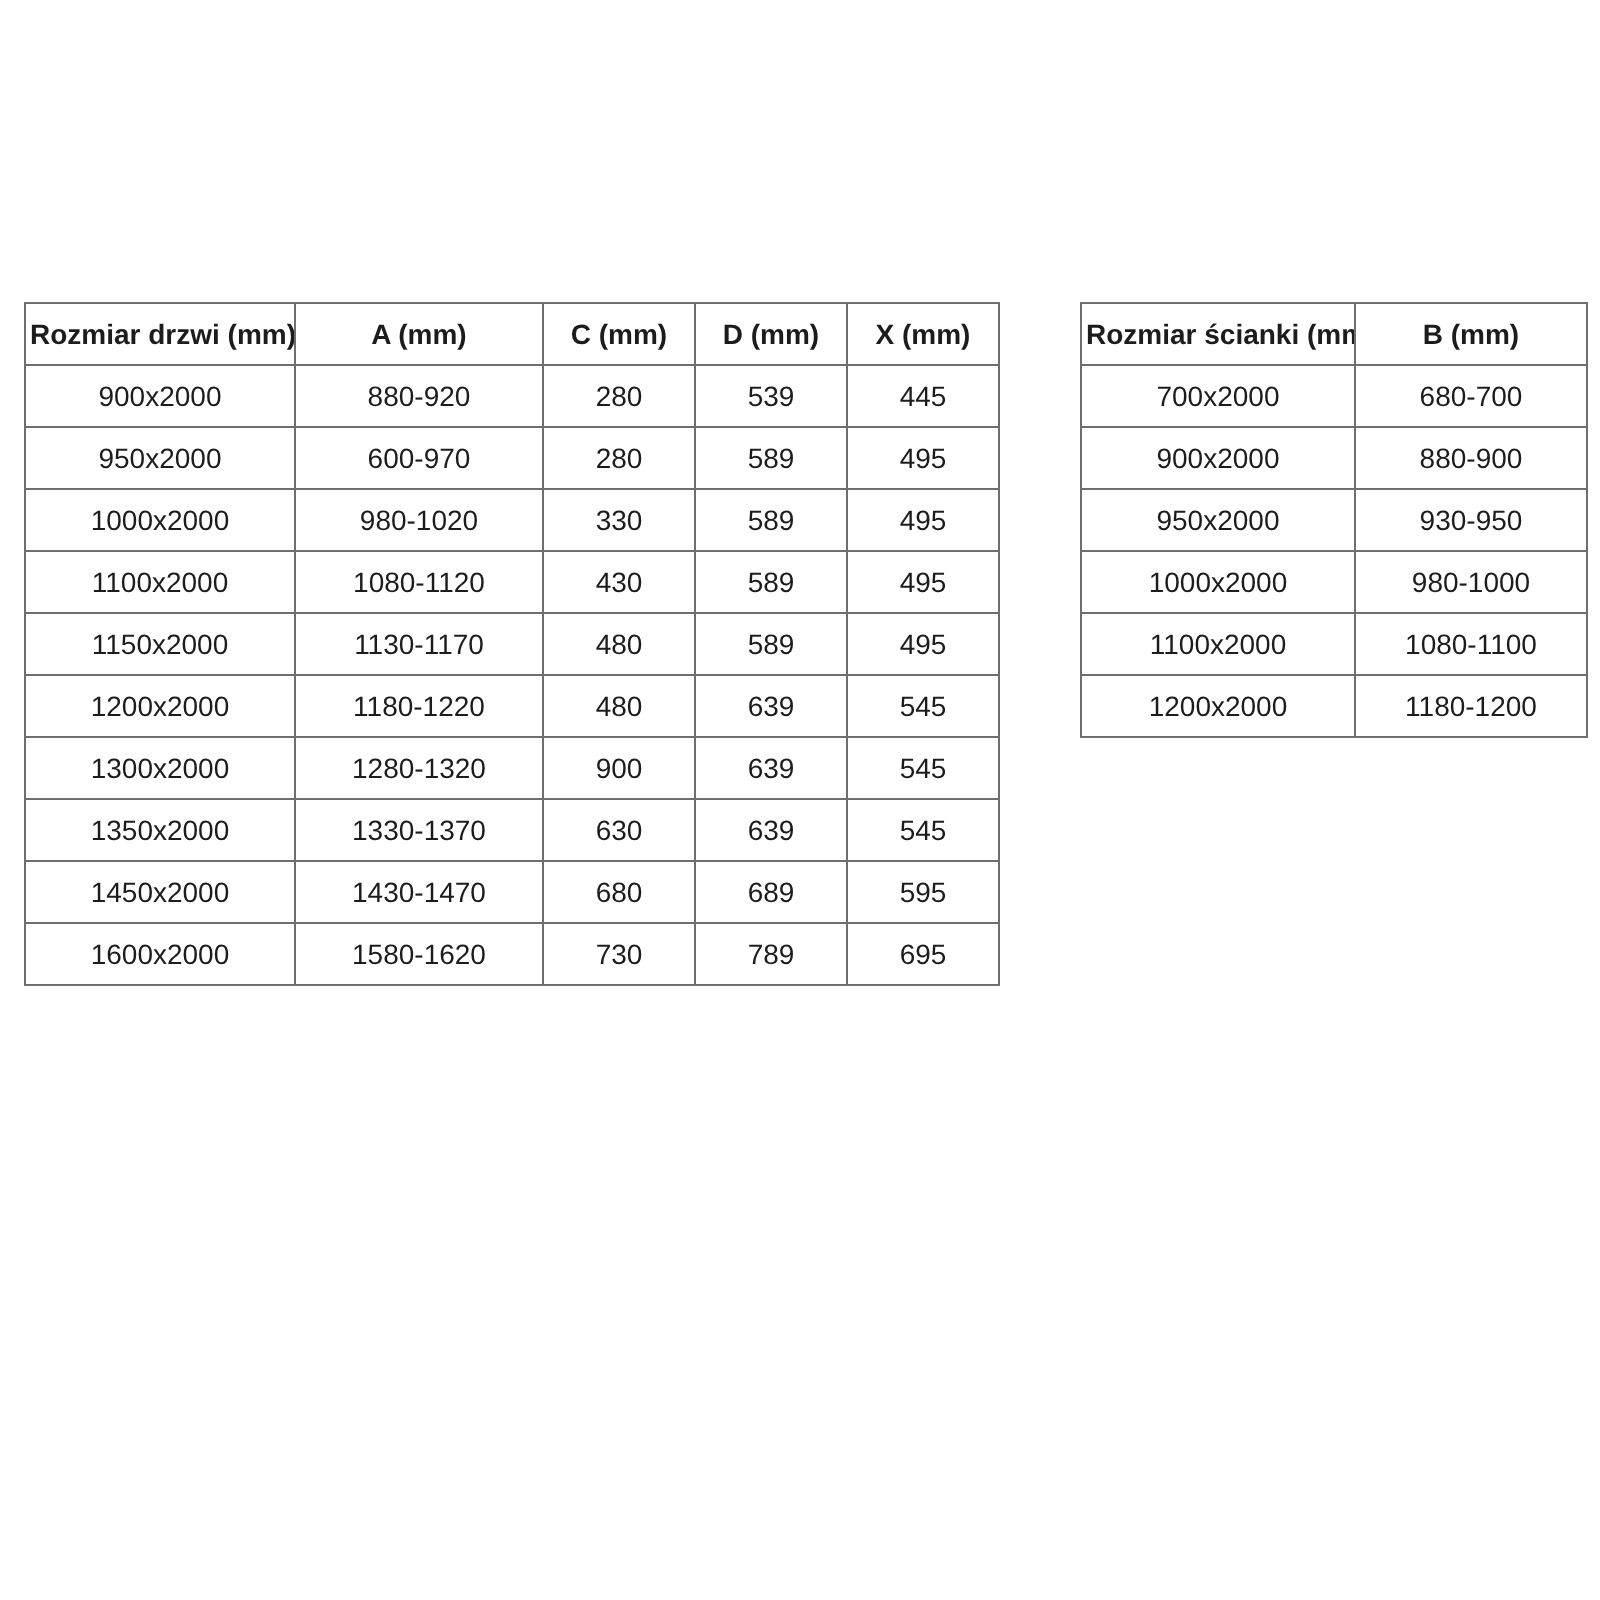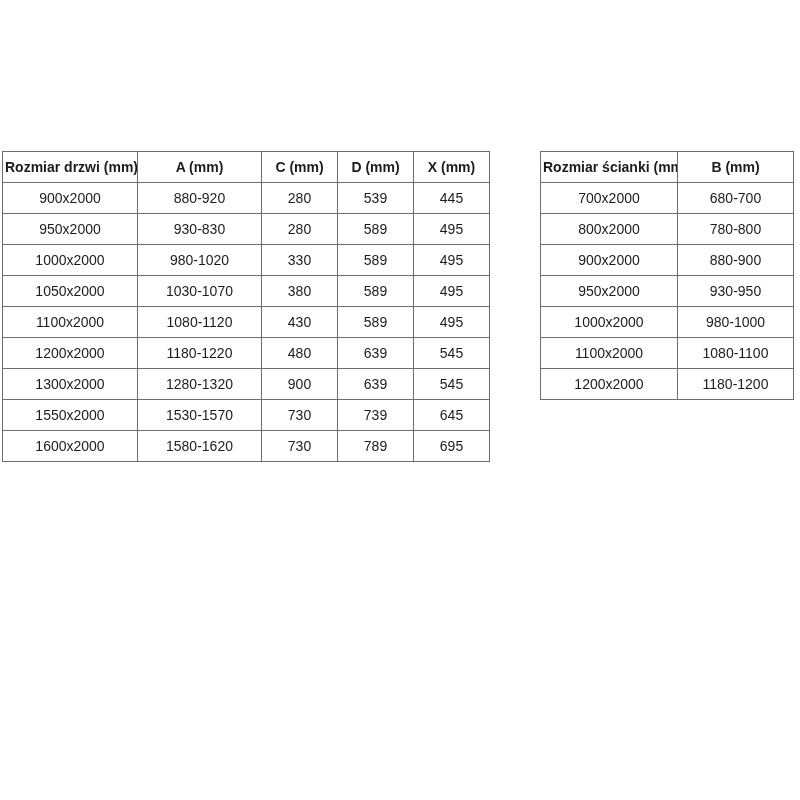--- a/index.html
+++ b/index.html
@@ -28,21 +28,21 @@
     height: 30px;
     font-size: 14px;
     color: #1c1c1c;
     overflow: hidden;
     white-space: nowrap;
   }
   table.spec-table th {
     font-weight: bold;
   }
   #doors-table {
-    left: 2px;
+    left: 12px;
     top: 151px;
     width: 487px;
     border-radius: 26px;
   }
   #doors-table col.c0 { width: 135px; }
   #doors-table col.c1 { width: 124px; }
   #doors-table col.c2 { width: 76px; }
   #doors-table col.c3 { width: 76px; }
   #doors-table col.c4 { width: 76px; }
   #walls-table {
@@ -76,66 +76,73 @@
     <tbody>
       <tr>
         <td>900x2000</td>
         <td>880-920</td>
         <td>280</td>
         <td>539</td>
         <td>445</td>
       </tr>
       <tr>
         <td>950x2000</td>
-        <td>930-830</td>
+        <td>600-970</td>
         <td>280</td>
         <td>589</td>
         <td>495</td>
       </tr>
       <tr>
         <td>1000x2000</td>
         <td>980-1020</td>
         <td>330</td>
         <td>589</td>
         <td>495</td>
       </tr>
       <tr>
-        <td>1050x2000</td>
-        <td>1030-1070</td>
-        <td>380</td>
+        <td>1100x2000</td>
+        <td>1080-1120</td>
+        <td>430</td>
         <td>589</td>
         <td>495</td>
       </tr>
       <tr>
-        <td>1100x2000</td>
-        <td>1080-1120</td>
-        <td>430</td>
+        <td>1150x2000</td>
+        <td>1130-1170</td>
+        <td>480</td>
         <td>589</td>
         <td>495</td>
       </tr>
       <tr>
         <td>1200x2000</td>
         <td>1180-1220</td>
         <td>480</td>
         <td>639</td>
         <td>545</td>
       </tr>
       <tr>
         <td>1300x2000</td>
         <td>1280-1320</td>
         <td>900</td>
         <td>639</td>
         <td>545</td>
       </tr>
       <tr>
-        <td>1550x2000</td>
-        <td>1530-1570</td>
-        <td>730</td>
-        <td>739</td>
-        <td>645</td>
+        <td>1350x2000</td>
+        <td>1330-1370</td>
+        <td>630</td>
+        <td>639</td>
+        <td>545</td>
+      </tr>
+      <tr>
+        <td>1450x2000</td>
+        <td>1430-1470</td>
+        <td>680</td>
+        <td>689</td>
+        <td>595</td>
       </tr>
       <tr>
         <td>1600x2000</td>
         <td>1580-1620</td>
         <td>730</td>
         <td>789</td>
         <td>695</td>
       </tr>
     </tbody>
   </table>
@@ -150,24 +157,20 @@
         <th>Rozmiar ścianki (mm)</th>
         <th>B (mm)</th>
       </tr>
     </thead>
     <tbody>
       <tr>
         <td>700x2000</td>
         <td>680-700</td>
       </tr>
       <tr>
-        <td>800x2000</td>
-        <td>780-800</td>
-      </tr>
-      <tr>
         <td>900x2000</td>
         <td>880-900</td>
       </tr>
       <tr>
         <td>950x2000</td>
         <td>930-950</td>
       </tr>
       <tr>
         <td>1000x2000</td>
         <td>980-1000</td>

